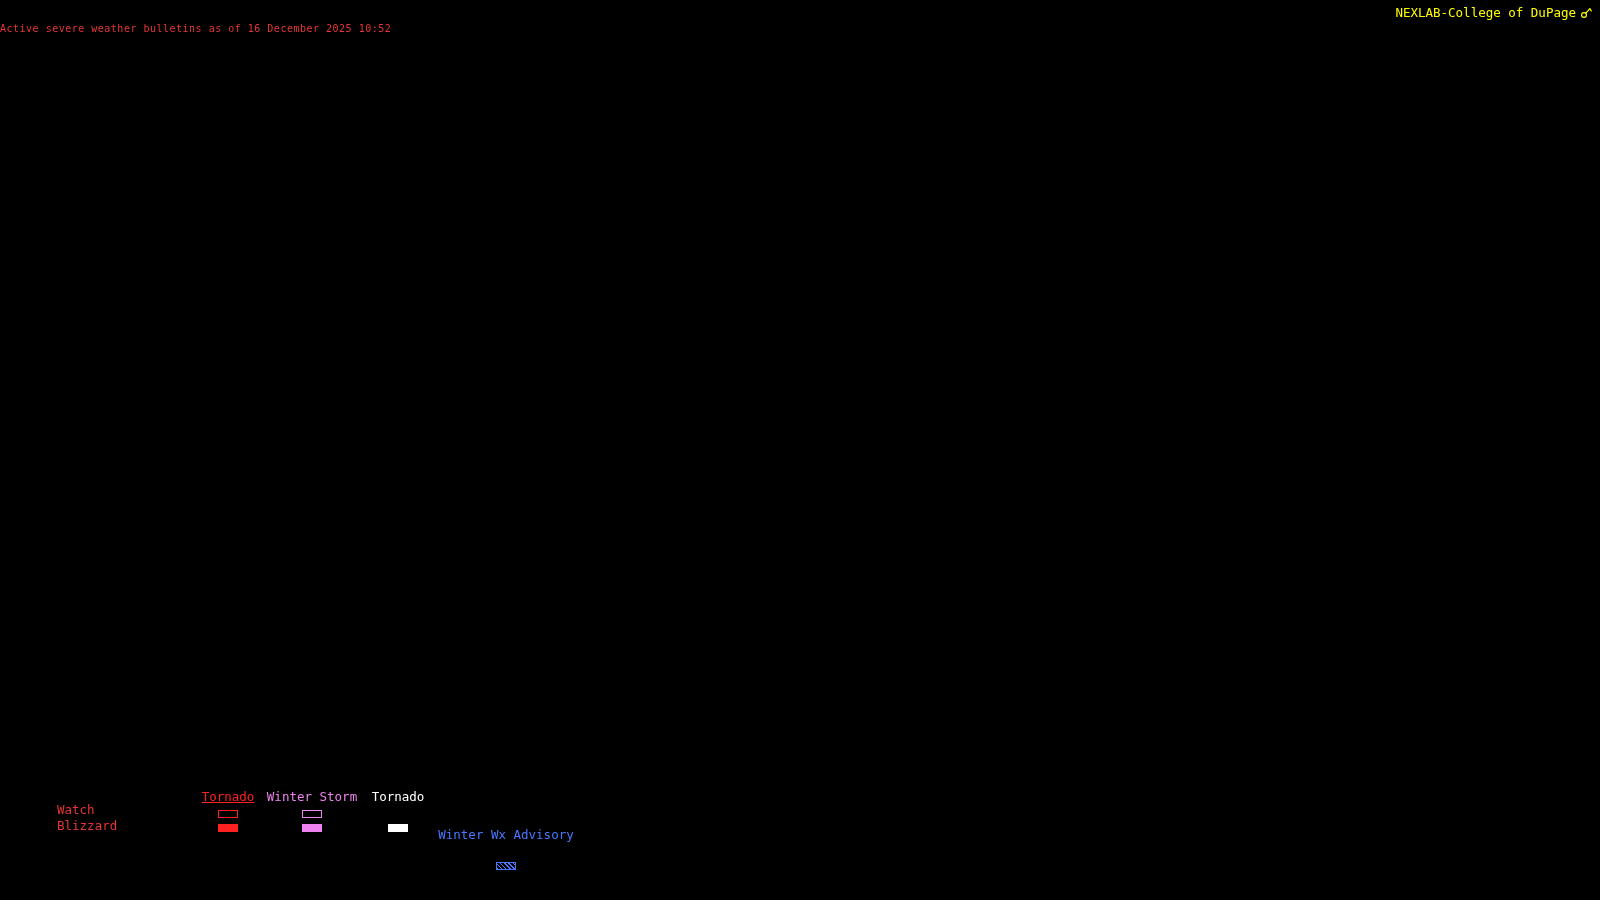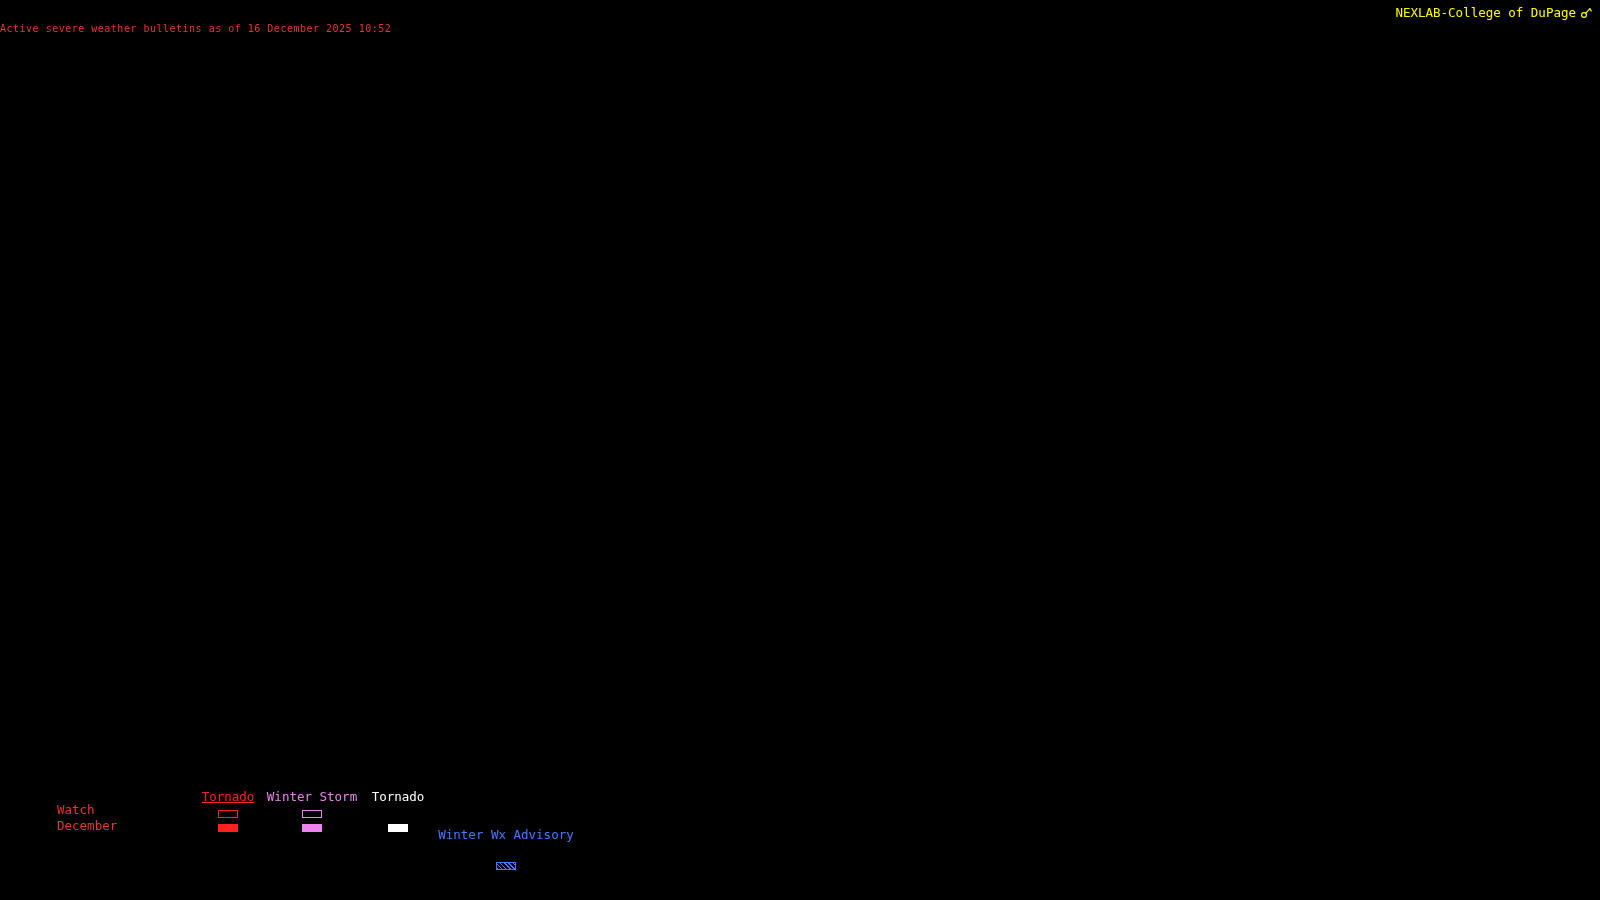--- a/index.html
+++ b/index.html
@@ -103,21 +103,21 @@
       <line x1="5.6" y1="6.4" x2="10" y2="1.5" stroke="#ffff00" stroke-width="1.2"></line>
       <line x1="10" y1="1.5" x2="11.5" y2="4.5" stroke="#ffff00" stroke-width="1.2"></line>
     </svg>
   </span>
 </div>
 
 <div class="legend">
 
   <div class="legend-row-labels">
     <span>Watch</span>
-    <span>December</span>
+    <span>Blizzard</span>
   </div>
 
 
   <div class="legend-col c1">
     <span class="legend-col-label" style="color: rgb(255, 32, 32); text-decoration: underline;">Tornado</span>
     <div class="swatch" style="border: 1px solid rgb(255, 32, 32);"></div>
     <div class="swatch" style="background: rgb(255, 32, 32);"></div>
   </div>
 
   <div class="legend-col c2">

